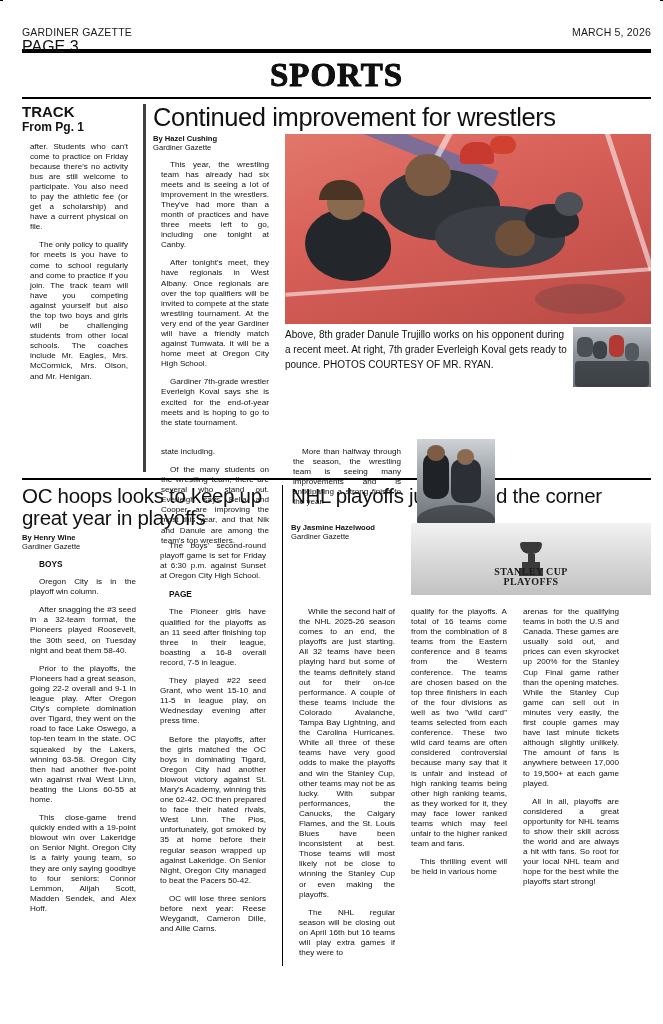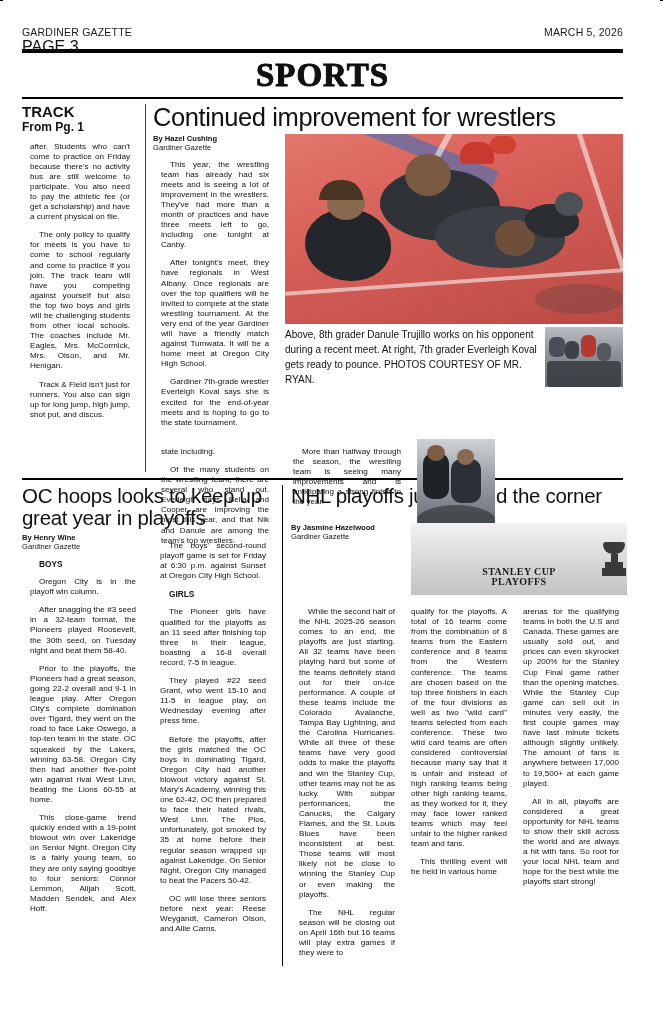--- a/index.html
+++ b/index.html
@@ -4,21 +4,21 @@
 <style>
   * { box-sizing: border-box; }
   html, body { margin:0; padding:0; }
   body {
     width: 663px; height: 1024px;
     background: #ffffff;
     font-family: "Liberation Sans", sans-serif;
     color: #111;
     overflow: hidden;
   }
-  .page { width:663px; height:1024px; padding: 26px 40px 10px 22px; position:relative; }
+  .page { width:663px; height:1024px; padding: 26px 12px 10px 22px; position:relative; }
 
   
   .masthead { display:flex; align-items:baseline; justify-content:space-between;
               font-size:10.5px; letter-spacing:0.2px; color:#1a1a1a; }
   .masthead-wrap { position:relative; height:16px; }
   .rule-thick { height:4px; background:#000; margin-top:7px; }
   .section-title { text-align:center; font-family:"Liberation Serif", serif;
                    font-weight:bold; font-size:33px; letter-spacing:1px;
                    margin:4px 0 3px 0; -webkit-text-stroke:0.9px #000; }
   .rule-thin { height:1.5px; background:#000; margin-bottom:5px; }
@@ -28,21 +28,21 @@
   .body-txt { font-size:8.1px; line-height:10.1px; text-align:justify;
               hyphens:auto; -webkit-hyphens:auto; }
   .body-txt p { margin:8px; text-indent:9px; }
   .body-txt p.noind { text-indent:0; }
   .subhead { font-weight:bold; font-size:8.3px; margin:5px 0 0 0; text-indent:0; }
   .byline { font-weight:bold; font-size:7.6px; margin:0; }
   .byline-sub { font-size:7.6px; margin:0 0 5px 0; }
 
   
   .top-area { display:flex; gap:7px; height:368px; }
-  .col-track { width:124px; border-right:1px solid #404040; padding-right:7px; }
+  .col-track { width:124px; border-right:3px solid #404040; padding-right:7px; }
   .track-head { font-family:"Liberation Sans", sans-serif; font-weight:bold;
                 font-size:15px; line-height:16px; margin:0; }
   .track-from { font-weight:bold; font-size:12px; margin:0 0 3px 0; }
   .lead-right { flex:1; }
   .hl-wrestlers { font-size:25.5px; line-height:27px; font-weight:400; margin:0 0 3px 0;
                   letter-spacing:-0.4px; }
   .wr-body { display:flex; gap:8px; }
   .wr-col { width:124px; }
   .wr-photo-area { flex:1; }
 
@@ -73,21 +73,21 @@
   .hl-oc { font-size:20.5px; line-height:22px; margin:0 0 4px 0; letter-spacing:-0.3px; }
   .oc-cols { display:flex; gap:8px; }
   .oc-col { width:122px; }
 
   .nhl-block { flex:1; }
   .hl-nhl { font-size:20.5px; line-height:22px; margin:0 0 3px 0; letter-spacing:-0.3px; }
   .nhl-top { display:flex; gap:8px;margin-top:16px; }
   .nhl-byline-col { width:112px; }
   .nhl-logo { flex:1; height:72px; position:relative; overflow:hidden;
               background:linear-gradient(180deg,#f2f2f2 0%,#d7d7d7 55%,#c2c2c2 100%);
-              display:flex; align-items:center; justify-content:flex-end; }
+              display:flex; align-items:center; justify-content:center; }
   .cup { width:26px; height:34px; position:relative; }
   .cup-bowl { position:absolute; top:0; left:2px; width:22px; height:12px;
               background:#3a3a3a; border-radius:3px 3px 10px 10px; }
   .cup-stem { position:absolute; top:12px; left:9.5px; width:7px; height:8px; background:#3a3a3a; }
   .cup-base1 { position:absolute; top:20px; left:4px; width:18px; height:6px; background:#3a3a3a; }
   .cup-base2 { position:absolute; top:26px; left:1px; width:24px; height:8px; background:#3a3a3a; }
   .logo-text { position:absolute; bottom:8px; left:0; right:0; text-align:center;
                font-family:"Liberation Serif", serif; font-weight:bold; font-size:10px;
                color:#1b1b1b; letter-spacing:0.4px; line-height:10px; }
   .nhl-cols { display:flex; margin-top:4px; }
@@ -113,21 +113,20 @@
   </div>
 
   <div class="top-area">
 
     <div class="col-track">
       <div class="track-head">TRACK</div>
       <div class="track-from">From Pg. 1</div>
       <div class="body-txt">
         <p class="noind">after. Students who can't come to practice on Friday because there's no activity bus are still welcome to participate. You also need to pay the athletic fee (or get a scholarship) and have a current physical on file.</p>
         <p>The only policy to qualify for meets is you have to come to school regularly and come to practice if you join. The track team will have you competing against yourself but also the top two boys and girls will be challenging students from other local schools. The coaches include Mr. Eagles, Mrs. McCormick, Mrs. Olson, and Mr. Henigan.</p>
-        <p>Track &amp; Field isn't just for runners. You also can sign up for long jump, high jump, shot put, and discus.</p>
       </div>
     </div>
 
     <div class="lead-right">
       <div class="hl-wrestlers">Continued improvement for wrestlers</div>
 
       <div class="wr-body">
         <div class="wr-col">
           <div class="byline">By Hazel Cushing</div>
           <div class="byline-sub">Gardiner Gazette</div>
@@ -208,25 +207,25 @@
             <p class="subhead">BOYS</p>
             <p>Oregon City is in the playoff win column.</p>
             <p>After snagging the #3 seed in a 32-team format, the Pioneers played Roosevelt, the 30th seed, on Tuesday night and beat them 58-40.</p>
             <p>Prior to the playoffs, the Pioneers had a great season, going 22-2 overall and 9-1 in league play. After Oregon City's complete domination over Tigard, they went on the road to face Lake Oswego, a top-ten team in the state. OC squeaked by the Lakers, winning 63-58. Oregon City then had another five-point win against rival West Linn, beating the Lions 60-55 at home.</p>
             <p>This close-game trend quickly ended with a 19-point blowout win over Lakeridge on Senior Night. Oregon City is a fairly young team, so they are only saying goodbye to four seniors: Connor Lemmon, Alijah Scott, Madden Sendek, and Alex Hoff.</p>
           </div>
         </div>
         <div class="oc-col">
           <div class="body-txt">
             <p>The boys' second-round playoff game is set for Friday at 6:30 p.m. against Sunset at Oregon City High School.</p>
-            <p class="subhead">GIRLS</p>
+            <p class="subhead">PAGE</p>
             <p>The Pioneer girls have qualified for the playoffs as an 11 seed after finishing top three in their league, boasting a 16-8 overall record, 7-5 in league.</p>
             <p>They played #22 seed Grant, who went 15-10 and 11-5 in league play, on Wednesday evening after press time.</p>
             <p>Before the playoffs, after the girls matched the OC boys in dominating Tigard, Oregon City had another blowout victory against St. Mary's Academy, winning this one 62-42. OC then prepared to face their hated rivals, West Linn. The Pios, unfortunately, got smoked by 35 at home before their regular season wrapped up against Lakeridge. On Senior Night, Oregon City managed to beat the Pacers 50-42.</p>
-            <p>OC will lose three seniors before next year: Reese Weygandt, Cameron Olson, and Allie Carns.</p>
+            <p>OC will lose three seniors before next year: Reese Weygandt, Cameron Dille, and Allie Carns.</p>
           </div>
         </div>
       </div>
     </div>
 
     <div class="nhl-block">
       <div class="hl-nhl">NHL playoffs just around the corner</div>
       <div class="nhl-top">
         <div class="nhl-byline-col">
           <div class="byline">By Jasmine Hazelwood</div>

